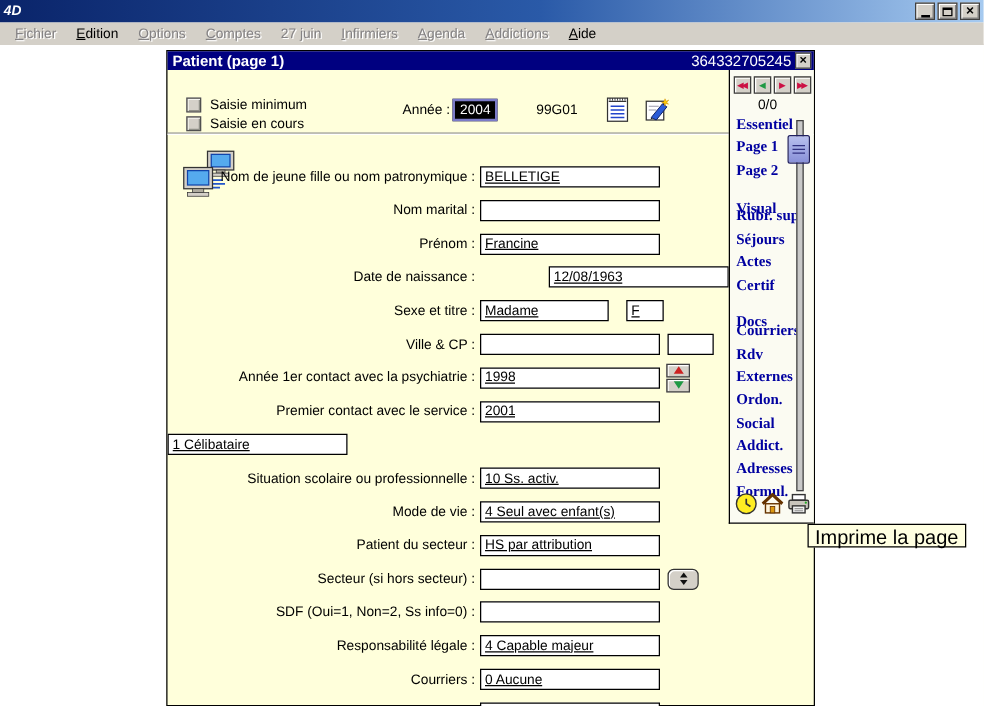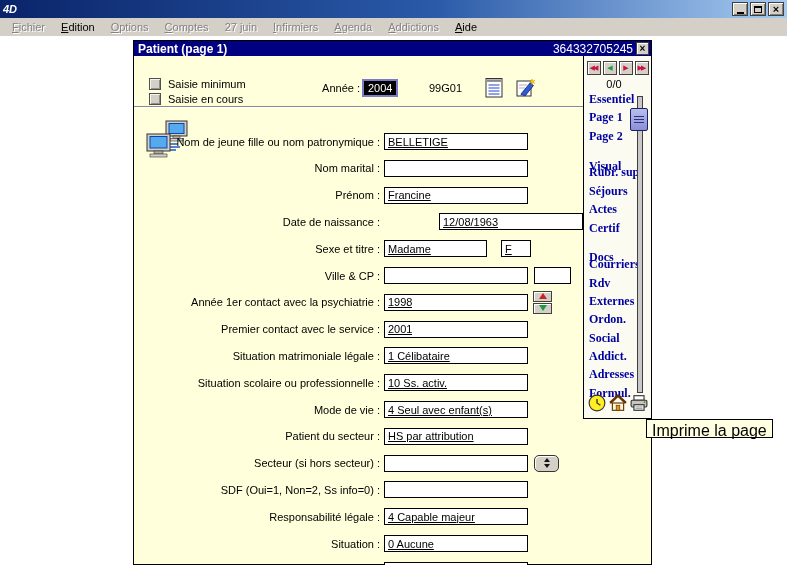--- a/index.html
+++ b/index.html
@@ -252,21 +252,20 @@
                 </button>
               </div>
             </div>
             <div class="row" style="top: 187.6px;">
               <div class="f-label">Premier contact avec le service :</div>
               <div class="f-box">
                 <span class="f-text">2001</span>
               </div>
             </div>
             <div class="row" style="top: 214.4px;">
-              <div class="f-label">Situation matrimoniale légale :</div>
               <div class="f-box">
                 <span class="f-text">1 Célibataire</span>
               </div>
             </div>
             <div class="row" style="top: 241.2px;">
               <div class="f-label">Situation scolaire ou professionnelle :</div>
               <div class="f-box">
                 <span class="f-text">10 Ss. activ.</span>
               </div>
             </div>
@@ -298,21 +297,21 @@
                 <span class="f-text"></span>
               </div>
             </div>
             <div class="row" style="top: 375.2px;">
               <div class="f-label">Responsabilité légale :</div>
               <div class="f-box">
                 <span class="f-text">4 Capable majeur</span>
               </div>
             </div>
             <div class="row" style="top: 402px;">
-              <div class="f-label">Situation :</div>
+              <div class="f-label">Courriers :</div>
               <div class="f-box">
                 <span class="f-text">0 Aucune</span>
               </div>
             </div>
             <div class="row" style="top: 428.8px;">
               <div class="f-label">Autorité parentale (si mineur):</div>
               <div class="f-box">
                 <span class="f-text">0 adulte</span>
               </div>
             </div>

